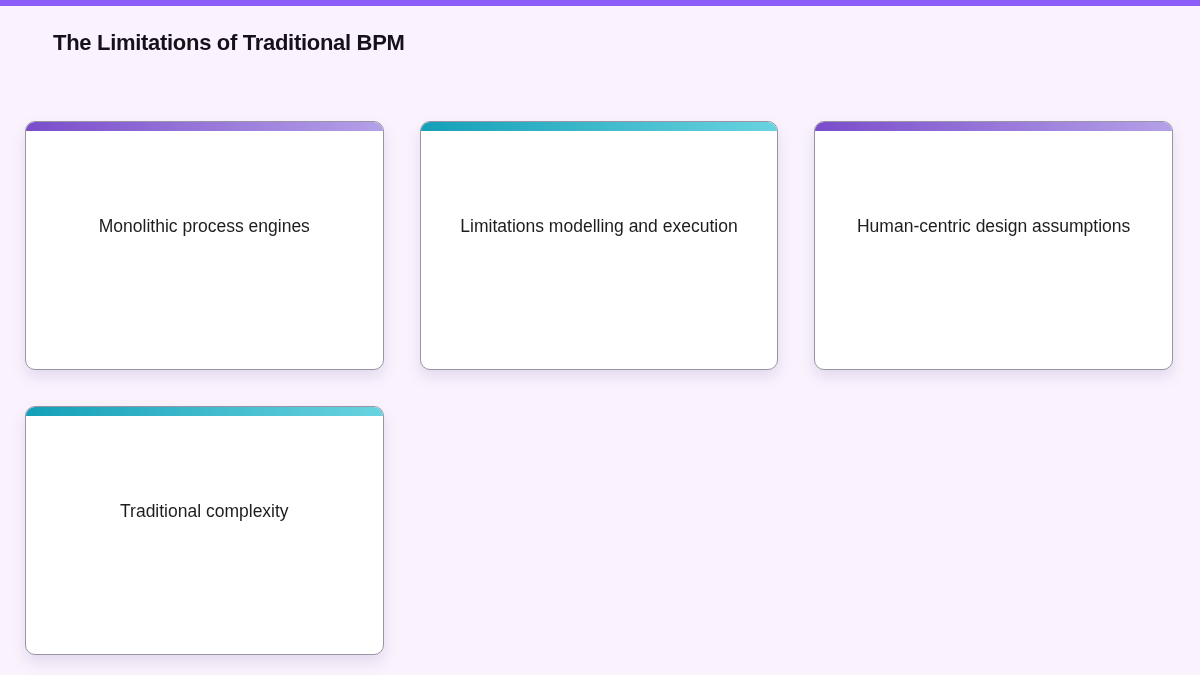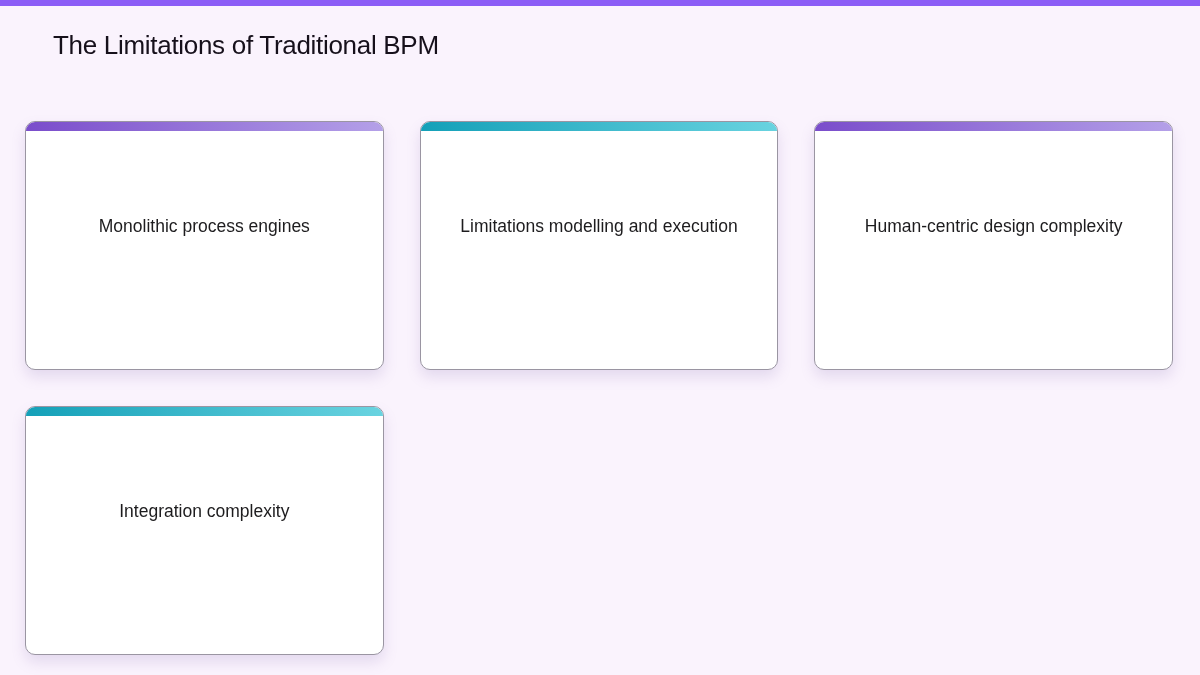--- a/index.html
+++ b/index.html
@@ -21,22 +21,22 @@
     top: 0; left: 0;
     width: 1200px;
     height: 6px;
     background: #8b5cf6;
   }
 
   .slide-title {
     position: absolute;
     left: 53px;
     top: 30px;
-    font-size: 26px;
-    font-weight: 400;
+    font-size: 22px;
+    font-weight: 700;
     letter-spacing: -0.3px;
     color: #16101b;
   }
 
   .cards-grid {
     position: absolute;
     left: 25px;
     top: 121px;
     width: 1148px;
     display: grid;
@@ -87,21 +87,21 @@
     <div class="card-label">Monolithic process engines</div>
   </div>
 
   <div class="card">
     <div class="card-accent" style="background: linear-gradient(90deg, rgb(20, 160, 184), rgb(105, 211, 224));"></div>
     <div class="card-label">Limitations modelling and execution</div>
   </div>
 
   <div class="card">
     <div class="card-accent" style="background: linear-gradient(90deg, rgb(122, 77, 203), rgb(180, 160, 232));"></div>
-    <div class="card-label">Human-centric design complexity</div>
+    <div class="card-label">Human-centric design assumptions</div>
   </div>
 
   <div class="card">
     <div class="card-accent" style="background: linear-gradient(90deg, rgb(20, 160, 184), rgb(105, 211, 224));"></div>
-    <div class="card-label">Integration complexity</div>
+    <div class="card-label">Traditional complexity</div>
   </div>
 
 </div>
 
 </body></html>

